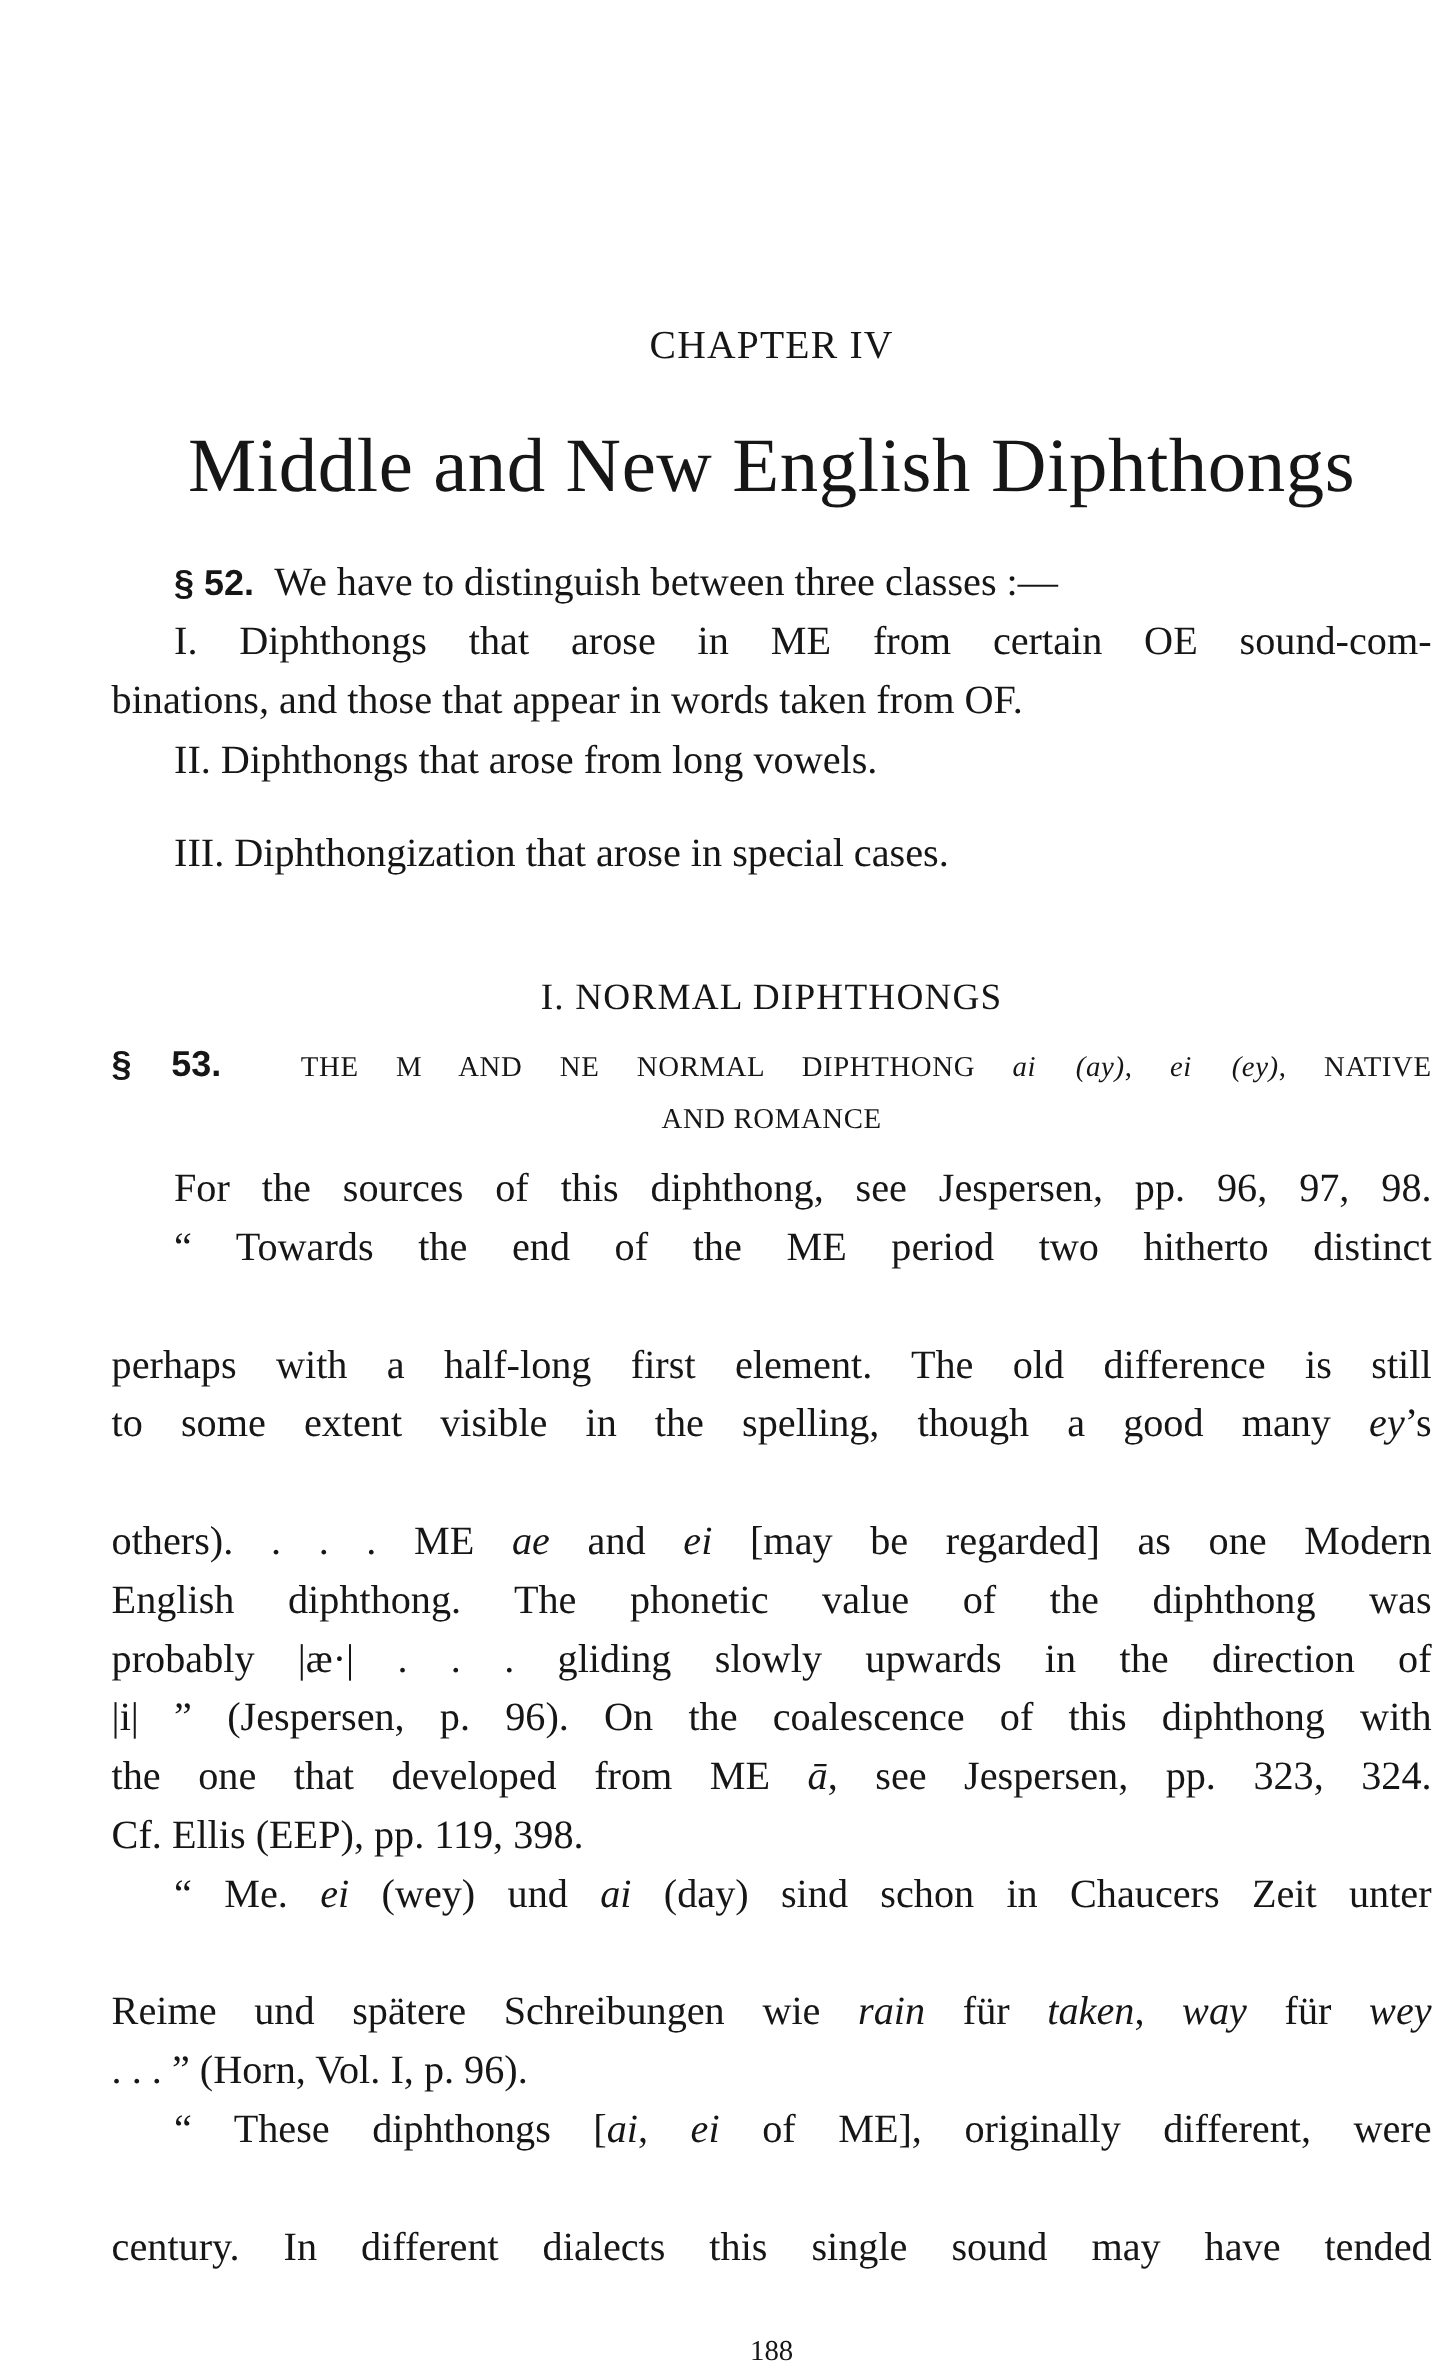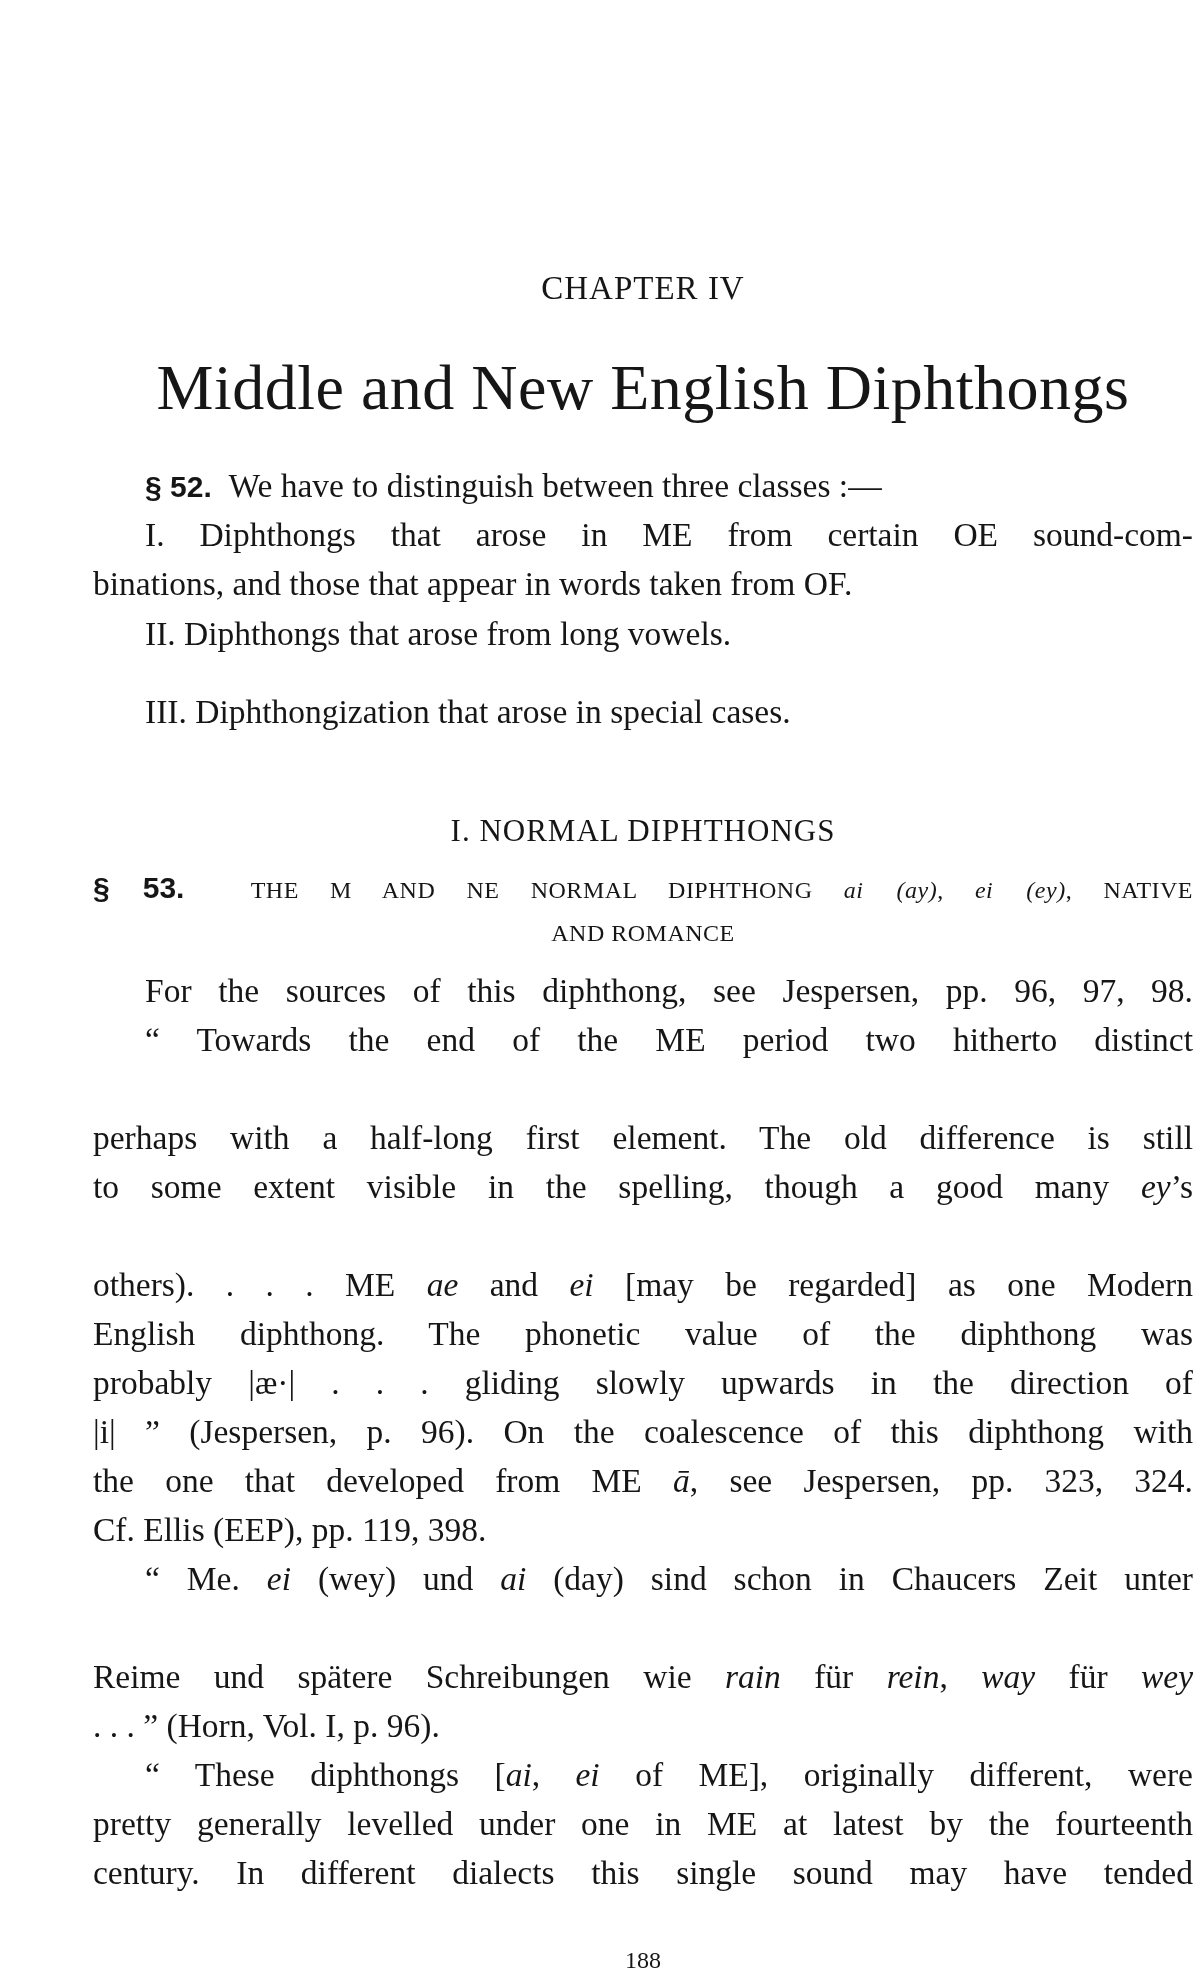--- a/index.html
+++ b/index.html
@@ -46,20 +46,19 @@
   <div class="line indent" style="top:1020px">“ Towards the end of the ME period two hitherto distinct</div>
   <div class="line" style="top:1118px">perhaps with a half-long first element.  The old difference is still</div>
   <div class="line" style="top:1167px"><span>to some extent visible in the spelling, though a good many </span><i>ey</i><span>’s</span></div>
   <div class="line" style="top:1265px"><span>others). . . . ME </span><i>ae</i><span> and </span><i>ei</i><span> [may be regarded] as one Modern</span></div>
   <div class="line" style="top:1314px">English diphthong.  The phonetic value of the diphthong was</div>
   <div class="line" style="top:1363px">probably |æ·| . . . gliding slowly upwards in the direction of</div>
   <div class="line" style="top:1412px">|i| ” (Jespersen, p. 96).  On the coalescence of this diphthong with</div>
   <div class="line" style="top:1461px"><span>the one that developed from ME </span><i>ā</i><span>, see Jespersen, pp. 323, 324.</span></div>
   <div class="line lastline" style="top:1510px">Cf. Ellis (EEP), pp. 119, 398.</div>
   <div class="line indent" style="top:1559px"><span>“ Me. </span><i>ei</i><span> (wey) und </span><i>ai</i><span> (day) sind schon in Chaucers Zeit unter</span></div>
-  <div class="line" style="top:1657px"><span>Reime und spätere Schreibungen wie </span><i>rain</i><span> für </span><i>rein</i><span>, </span><i>way</i><span> für </span><i>wey</i></div>
+  <div class="line" style="top:1657px"><span>Reime und spätere Schreibungen wie </span><i>rain</i><span> für </span><i>taken</i><span>, </span><i>way</i><span> für </span><i>wey</i></div>
   <div class="line lastline" style="top:1706px">. . . ” (Horn, Vol. I, p. 96).</div>
   <div class="line indent" style="top:1755px"><span>“ These diphthongs [</span><i>ai</i><span>, </span><i>ei</i><span> of ME], originally different, were</span></div>
-  <div class="line" style="top:1804px">pretty generally levelled under one in ME at latest by the fourteenth</div>
   <div class="line" style="top:1853px">century.  In different dialects this single sound may have tended</div>
 
   <div class="line center pagenum">188</div>
 </div>
 
 </body></html>

